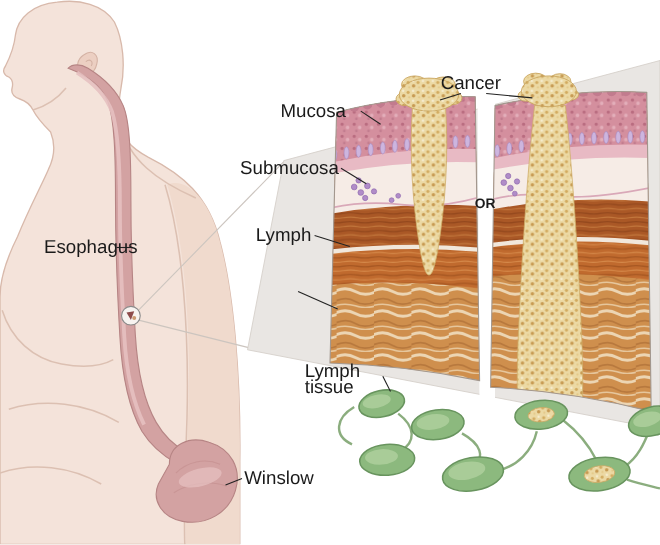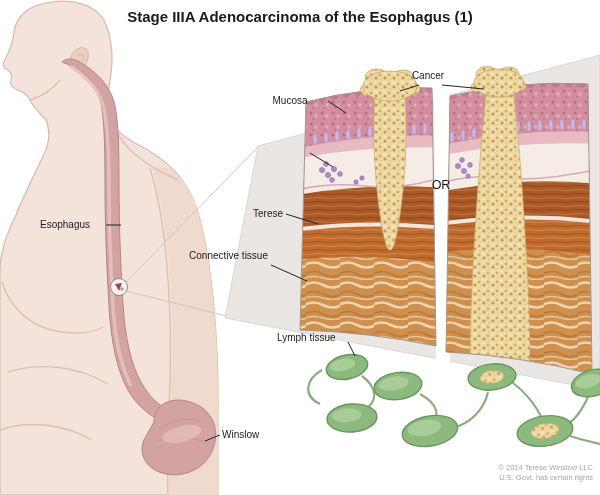--- a/index.html
+++ b/index.html
@@ -1,23 +1,23 @@
 <!DOCTYPE html>
 <html><head>
 <meta charset="utf-8">
 <style>
   html,body{margin:0;padding:0;background:#fff;}
   .canvas{
     position:relative;width:600px;height:495px;background:#ffffff;
     overflow:hidden;font-family:"Liberation Sans",sans-serif;color:#1a1a1a;
   }
   .art{position:absolute;left:0;top:0;}
-  .lbl{position:absolute;font-size:10px;line-height:13.5px;white-space:normal;}
+  .lbl{position:absolute;font-size:17px;line-height:13.5px;white-space:normal;}
   .title{left:0;right:0;top:10px;text-align:center;font-size:15px;font-weight:bold;}
-  .or{font-weight:normal;font-size:12.5px;text-align:center;}
+  .or{font-weight:bold;font-size:12.5px;text-align:center;}
   .copy{position:absolute;right:7px;top:463px;text-align:right;font-size:7.5px;line-height:9.5px;color:#a6a6a6;}
 </style>
 </head>
 <body>
 
 <div class="canvas">
 
 <svg class="art" width="600" height="495" viewBox="0 0 600 495">
   <defs>
     <pattern id="pCancer" width="9" height="9" patternUnits="userSpaceOnUse">
@@ -269,37 +269,32 @@
     <line x1="286" y1="214" x2="318" y2="224"></line>
     <line x1="271" y1="265" x2="307" y2="281"></line>
     <line x1="348" y1="342" x2="355" y2="356"></line>
     <line x1="419" y1="85" x2="400" y2="91"></line>
     <line x1="442" y1="85" x2="484" y2="89"></line>
     <line x1="121" y1="225" x2="106" y2="225"></line>
     <line x1="220" y1="435" x2="205" y2="441"></line>
   </g>
 </svg>
 
-<div class="lbl title">Stage IIIA Adenocarcinoma of the Esophagus (1)</div>
 
 <div class="lbl" style="left:400px;top:69px;width:56px;text-align:center;">Cancer</div>
 
-<div class="lbl" style="left:255px;top:94px;width:70px;text-align:center;">Mucosa</div>
-
-
-<div class="lbl" style="left:213px;top:207px;width:70px;text-align:right;">Terese</div>
-
-<div class="lbl" style="left:188px;top:249px;width:80px;text-align:right;">Connective tissue</div>
+<div class="lbl" style="left:255px;top:94px;width:70px;text-align:left;">Mucosa</div>
+
+<div class="lbl" style="left:216px;top:146px;width:92px;text-align:right;">Submucosa</div>
+
+<div class="lbl" style="left:213px;top:207px;width:70px;text-align:right;">Lymph</div>
+
 
 <div class="lbl" style="left:277px;top:331px;width:72px;">Lymph tissue</div>
 
 <div class="lbl or" style="left:424px;top:179px;width:34px;">OR</div>
 
 <div class="lbl" style="left:40px;top:218px;width:78px;">Esophagus</div>
 
 <div class="lbl" style="left:222px;top:428px;width:60px;">Winslow</div>
 
-<div class="copy">
-  <div>© 2014 Terese Winslow LLC</div>
-  <div>U.S. Govt. has certain rights</div>
+
 </div>
 
-</div>
-
 </body></html>

